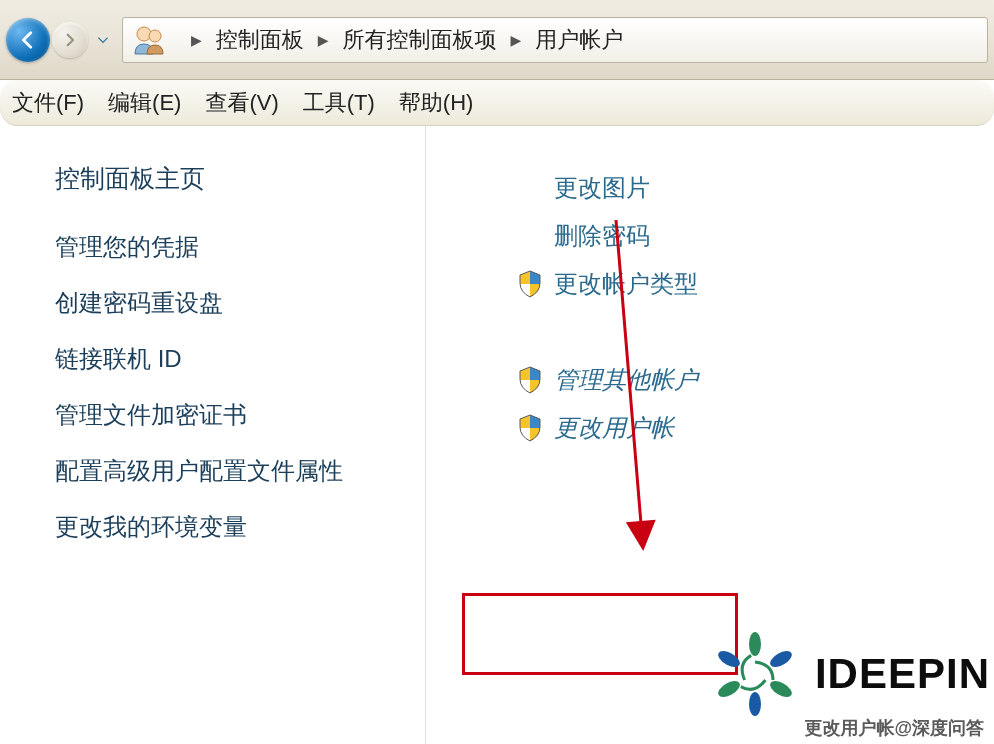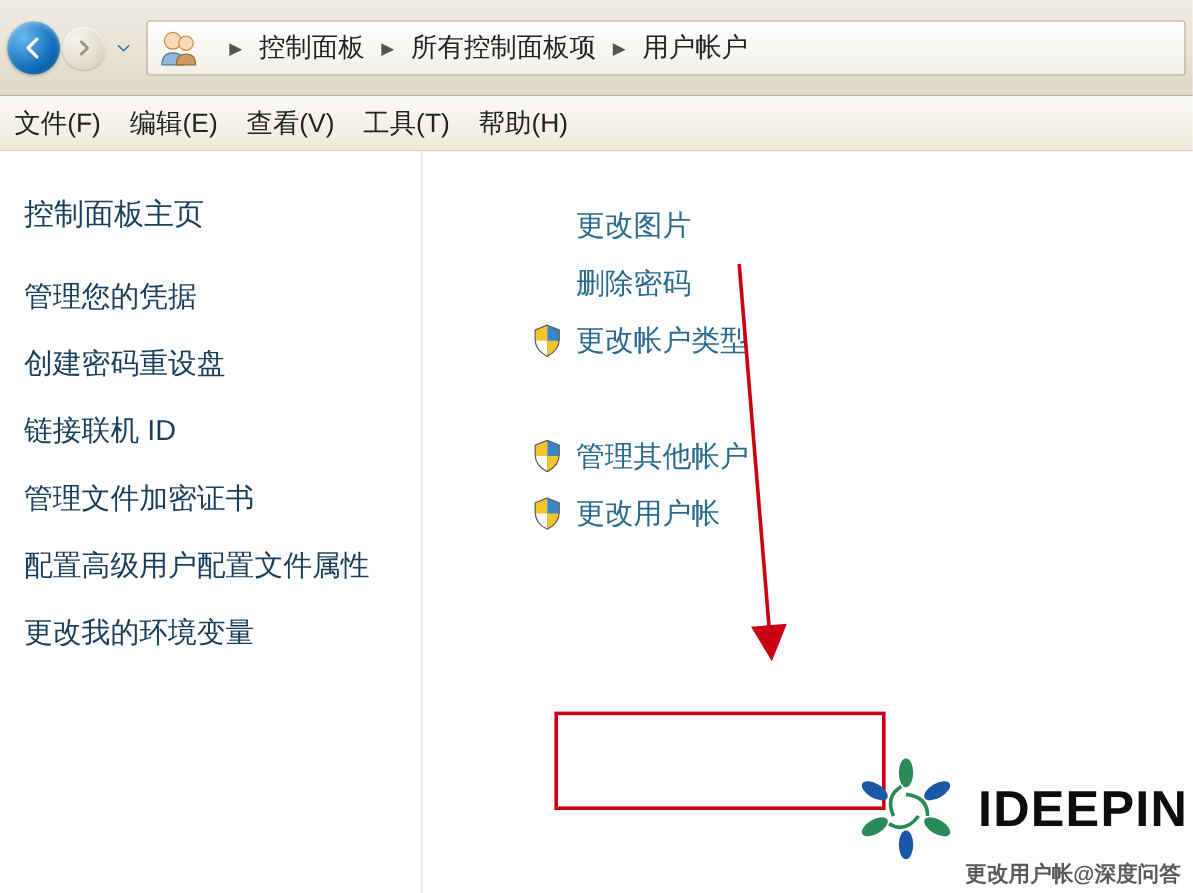--- a/index.html
+++ b/index.html
@@ -84,32 +84,33 @@
 .menu-bar {
   height: 46px;
   background: linear-gradient(to bottom, #fbfaf5, #edeadb);
   border-bottom: 1px solid #d7d2c2;
   display: flex;
   align-items: center;
   padding: 16px 12px;
   gap: 24px;
   font-size: 22px;
   color: #222;
+  border-radius: 18px;
 }
 .menu-item { cursor: pointer; }
 
 
 .content {
   display: flex;
   height: calc(100% - 126px);
 }
 
 .sidebar {
-  width: 352px;
-  padding: 36px 20px 20px 20px;
+  width: 426px;
+  padding: 36px 20px 20px 55px;
   border-right: 1px solid #e4e1d5;
   background: #fff;
 }
 .sidebar-title {
   font-size: 25px;
   color: #1b3e5a;
   margin-bottom: 36px;
 }
 .sidebar-link {
   display: block;
@@ -132,21 +133,21 @@
 .action-list { padding-left: 40px; }
 .action-item {
   display: flex;
   align-items: center;
   height: 48px;
   font-size: 24px;
   color: #2a6a8e;
   cursor: pointer;
 }
 .action-item .shield { width: 28px; margin-right: 10px; display: flex; align-items: center; justify-content: center; }
-.action-group-2 { margin-top: 48px; }
+.action-group-2 { margin-top: 48px; font-style: italic; }
 
 
 .shield-svg { width: 24px; height: 28px; }
 
 
 .red-arrow {
   position: absolute;
   left: 608px;
   top: 216px;
   pointer-events: none;

